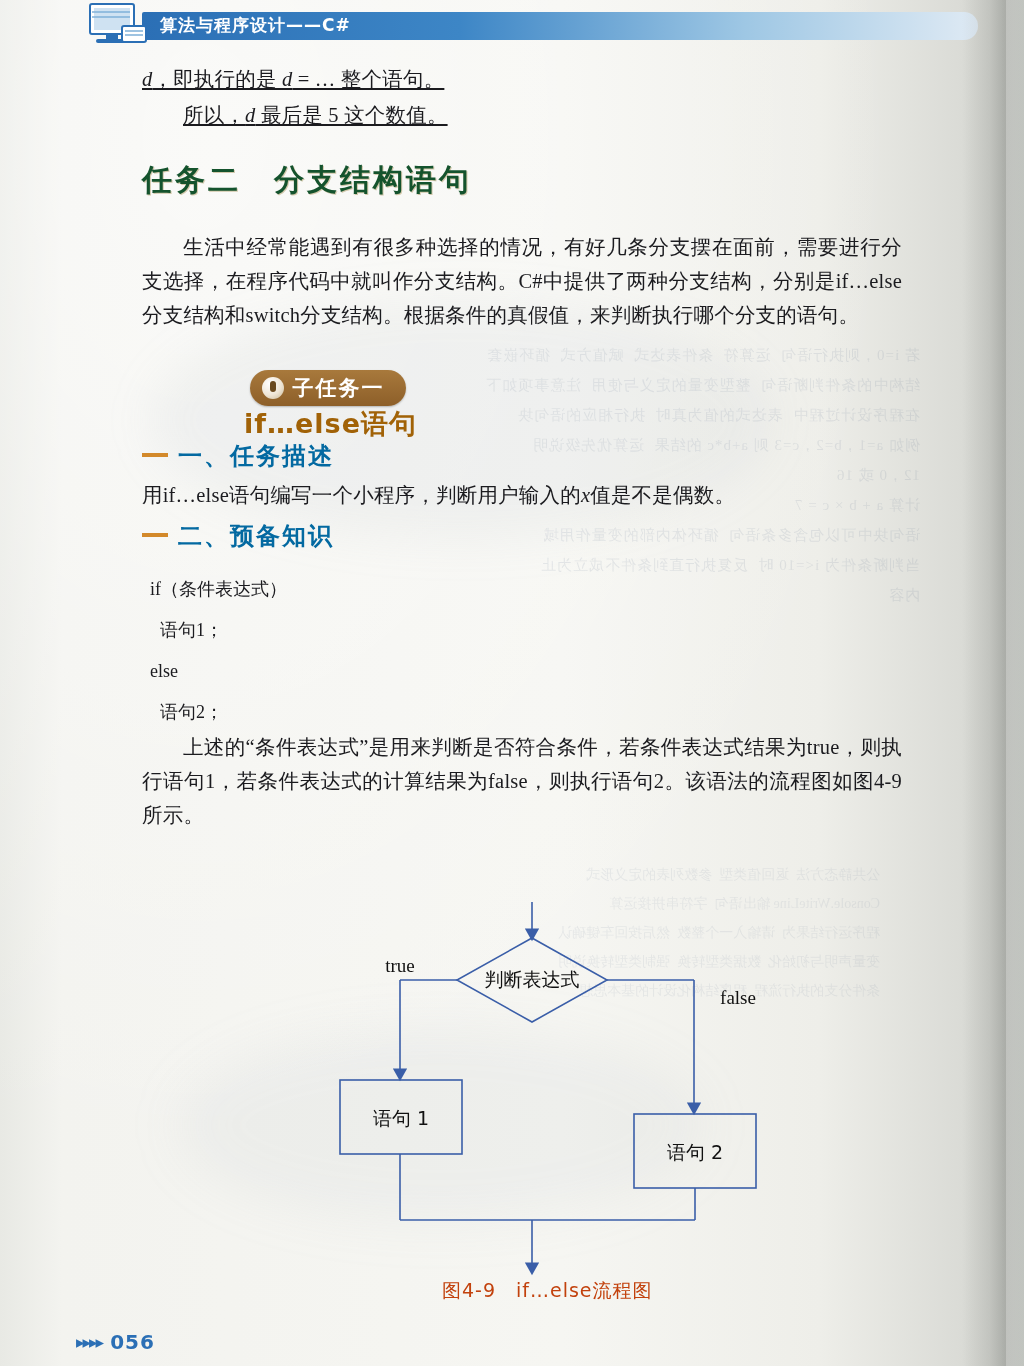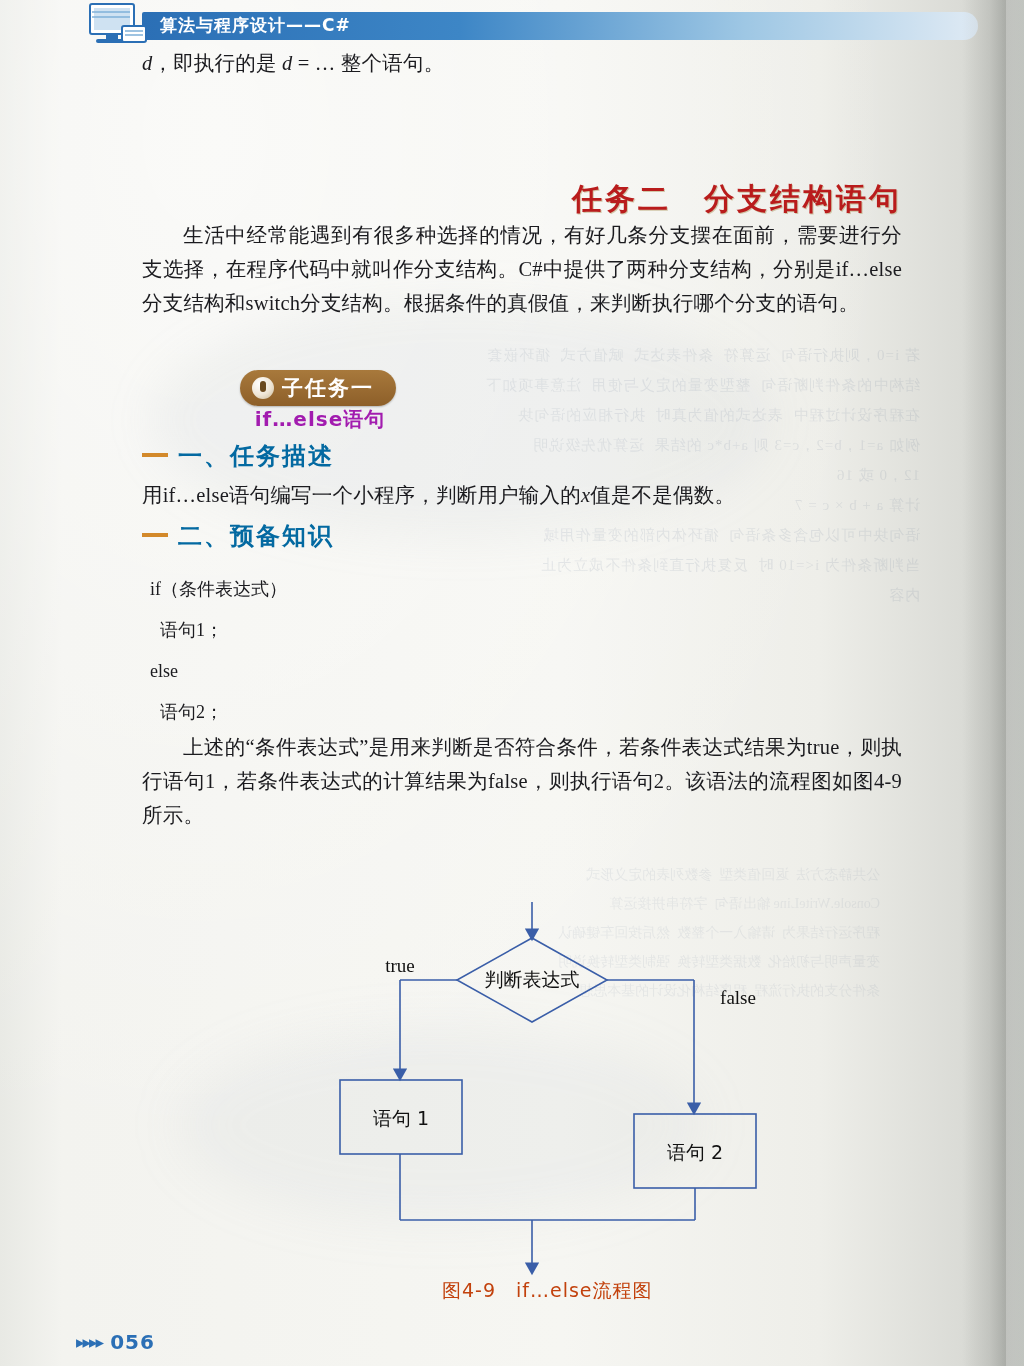--- a/index.html
+++ b/index.html
@@ -107,28 +107,27 @@
     letter-spacing: 0.2px;
   }
   .indent { text-indent: 41px; }
   .it { font-style: italic; font-family: "Liberation Serif", serif; }
 
   
   .task-title {
     position: absolute;
     left: 0; top: 0;
     width: 760px;
-    text-align: right;
+    text-align: left;
     font-family: "DejaVu Sans", sans-serif;
     font-weight: bold;
     font-size: 30px;
     letter-spacing: 3px;
-    color: #b91c1c;
+    color: #14532d;
     text-shadow: 1px 1px 0 rgba(180,160,110,0.55);
-    margin-top: 19px;
   }
 
   
   .subtask-row {
     position: absolute;
     left: 240px;
     display: flex;
     align-items: center;
     flex-direction: column;
   }
@@ -159,22 +158,22 @@
     position: absolute;
     left: 8px; top: 4px;
     width: 6px; height: 11px;
     border-radius: 3px;
     background: #6b4a1e;
   }
   .subtask-label {
     margin-left: 4px;
     font-family: "DejaVu Sans", sans-serif;
     font-weight: bold;
-    font-size: 20px;
-    color: #a21caf;
+    font-size: 27px;
+    color: #a16207;
     letter-spacing: 1px;
   }
 
   
   .sec-head {
     position: absolute;
     left: 0;
     font-family: "DejaVu Sans", sans-serif;
     font-weight: bold;
     font-size: 24px;
@@ -272,29 +271,30 @@
     <path d="M10 12 L48 12" stroke="#7fb0d8" stroke-width="1.5"></path>
     <path d="M10 17 L48 17" stroke="#7fb0d8" stroke-width="1.5"></path>
     <rect x="24" y="34" width="12" height="5" fill="#2b6fb5"></rect>
     <rect x="14" y="39" width="32" height="4" rx="2" fill="#2b6fb5"></rect>
     <rect x="40" y="26" width="24" height="16" rx="2" fill="#ffffff" stroke="#2b6fb5" stroke-width="2"></rect>
     <path d="M43 31 h18 M43 35 h18" stroke="#7fb0d8" stroke-width="1.4"></path>
   </svg>
   <div class="header-title">算法与程序设计——C#</div>
 </div>
 
-<div class="col" style="top:46px;">
+<div class="col" style="top:62px;text-decoration:underline;">
   <p class="body"><span class="it">d</span><span>，即执行的是 </span><span class="it">d</span><span> = … 整个语句。</span></p>
+  <p class="body indent"><span>所以，</span><span class="it">d</span><span> 最后是 5 这个数值。</span></p>
 </div>
 
 <div class="col" style="top:160px;">
   <div class="task-title">任务二　分支结构语句</div>
 </div>
 
-<div class="col" style="top:218px;">
+<div class="col" style="top:230px;">
   <p class="body indent">生活中经常能遇到有很多种选择的情况，有好几条分支摆在面前，需要进行分支选择，在程序代码中就叫作分支结构。C#中提供了两种分支结构，分别是if…else分支结构和switch分支结构。根据条件的真假值，来判断执行哪个分支的语句。</p>
 </div>
 
 <div class="subtask-row" style="top:370px;">
   <div class="pill">
     <span class="pill-dot"></span>
     <span>子任务一</span>
   </div>
   <span class="subtask-label">if…else语句</span>
 </div>

